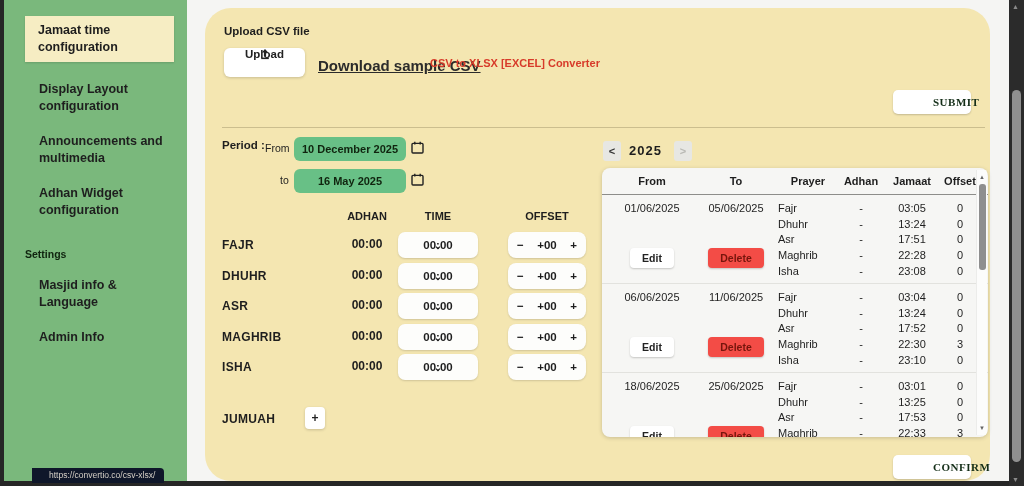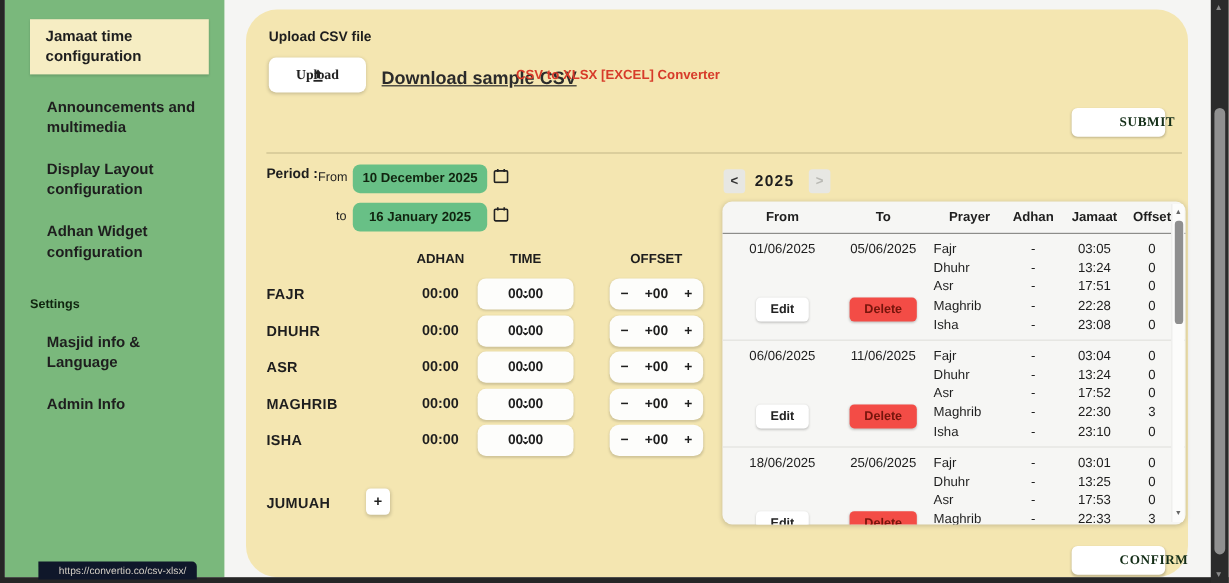--- a/index.html
+++ b/index.html
@@ -14,21 +14,21 @@
   .nav-item { margin:0 0 19px 35px; width:135px; font-size:12.5px; font-weight:bold; line-height:1.32; cursor:pointer; }
   .nav-item.active { margin-left:21px; width:149px; background:#f6edc3; border-radius:0; padding:6px 10px 7px 13px; box-shadow:0 1px 2px rgba(0,0,0,.15); }
   .section-label { margin:30px 0 17px 21px; font-size:10.5px; font-weight:bold; color:#10240f; }
 
   
   .panel { position:absolute; left:205px; top:8px; width:785px; height:473px; background:#f4e6b1; border-radius:26px; }
   .panel * { position:absolute; }
 
   .upload-title { left:19px; top:17px; font-size:11.5px; font-weight:bold; }
   .btn-white { background:#fff; border:none; border-radius:6px; box-shadow:0 1px 3px rgba(0,0,0,.18); font-weight:bold; color:#222; cursor:pointer; font-family:inherit; }
-  .upload-btn { left:19px; top:40px; width:81px; height:29px; font-size:11.5px; display:flex; align-items:center; justify-content:center; gap:6px;font-family:Liberation Serif, serif; }
+  .upload-btn { left:19px; top:40px; width:81px; height:29px; font-size:11.5px; display:flex; align-items:flex-start; justify-content:center; gap:6px; }
   .upload-btn svg { position:static; }
   .download-link { left:113px; top:49px; font-size:15px; font-weight:bold; color:#2b2b2b; text-decoration:underline; cursor:pointer; }
   .converter-text { left:225px; top:49px; font-size:11px; font-weight:bold; color:#d73b2a; }
   .btn-green { background:#ffffff; border:none; border-radius:5px; font-weight:bold; font-size:11px; color:#142e18; letter-spacing:.5px; cursor:pointer; box-shadow:0 1px 2px rgba(0,0,0,.2); font-family:Liberation Serif, serif;padding-left:40px; }
   .submit-btn { left:688px; top:82px; width:78px; height:24px; }
   .divider { left:17px; top:119px; width:763px; height:1px; background:rgba(60,50,20,.22); }
 
   .period-label { left:17px; top:131px; font-size:11.5px; font-weight:bold; }
   .from-label { left:60px; top:134px; font-size:10.5px; }
   .to-label { left:75px; top:166px; font-size:10.5px; }
@@ -86,22 +86,22 @@
   .scrollbar-outer .sdown { position:absolute; bottom:3px; left:3px; font-size:7px; color:#8a8a8a; }
   .outer-thumb { position:absolute; left:3px; top:90px; width:9px; height:372px; background:#909090; border-radius:5px; cursor:pointer; }
 </style>
 </head>
 <body>
 
 <div class="edge-left"></div>
 
 <aside class="sidebar">
   <div class="nav-item active">Jamaat time configuration</div>
+  <div class="nav-item">Display Layout configuration</div>
   <div class="nav-item">Announcements and multimedia</div>
-  <div class="nav-item">Display Layout configuration</div>
   <div class="nav-item">Adhan Widget configuration</div>
   <div class="section-label">Settings</div>
   <div class="nav-item">Masjid info &amp; Language</div>
   <div class="nav-item">Admin Info</div>
 </aside>
 
 <main class="panel">
   <div class="upload-title">Upload CSV file</div>
 
   <button class="btn-white upload-btn">
@@ -122,21 +122,21 @@
   <div class="from-label">From</div>
   <button class="date-pill pill-from">10 December 2025</button>
   <span class="cal-icon-from">
     <svg width="13" height="13" viewBox="0 0 13 13">
         <rect x="1" y="2.4" width="11" height="9.6" rx="1" fill="none" stroke="#222" stroke-width="1.4"></rect>
         <line x1="3.8" y1="0.8" x2="3.8" y2="3.4" stroke="#222" stroke-width="1.4"></line>
         <line x1="9.2" y1="0.8" x2="9.2" y2="3.4" stroke="#222" stroke-width="1.4"></line>
       </svg>
   </span>
   <div class="to-label">to</div>
-  <button class="date-pill pill-to">16 January 2025</button>
+  <button class="date-pill pill-to">16 May 2025</button>
   <span class="cal-icon-to">
     <svg width="13" height="13" viewBox="0 0 13 13">
         <rect x="1" y="2.4" width="11" height="9.6" rx="1" fill="none" stroke="#222" stroke-width="1.4"></rect>
         <line x1="3.8" y1="0.8" x2="3.8" y2="3.4" stroke="#222" stroke-width="1.4"></line>
         <line x1="9.2" y1="0.8" x2="9.2" y2="3.4" stroke="#222" stroke-width="1.4"></line>
       </svg>
   </span>
 
   <div class="col-head head-adhan">ADHAN</div>
   <div class="col-head head-time">TIME</div>

